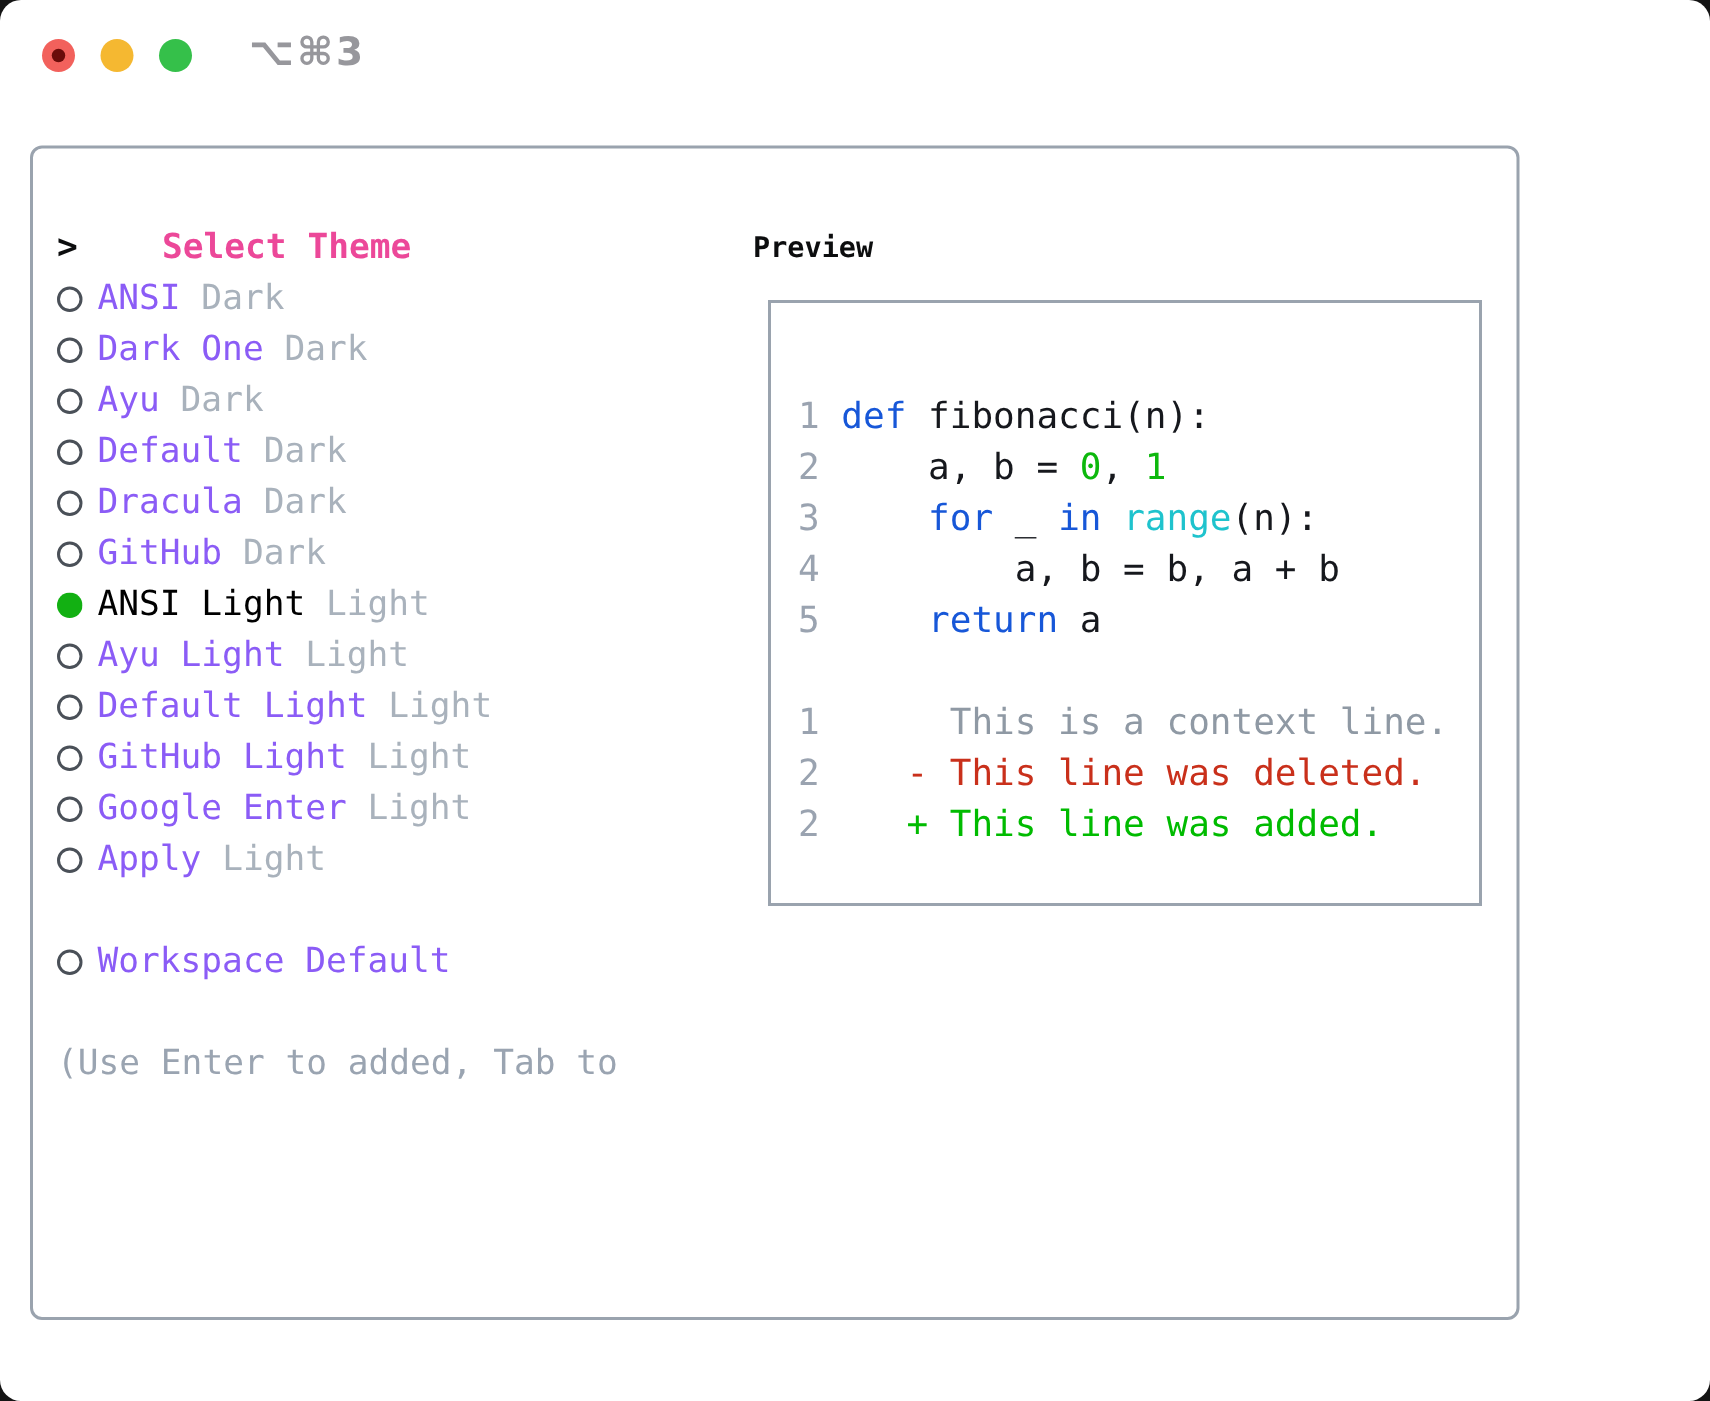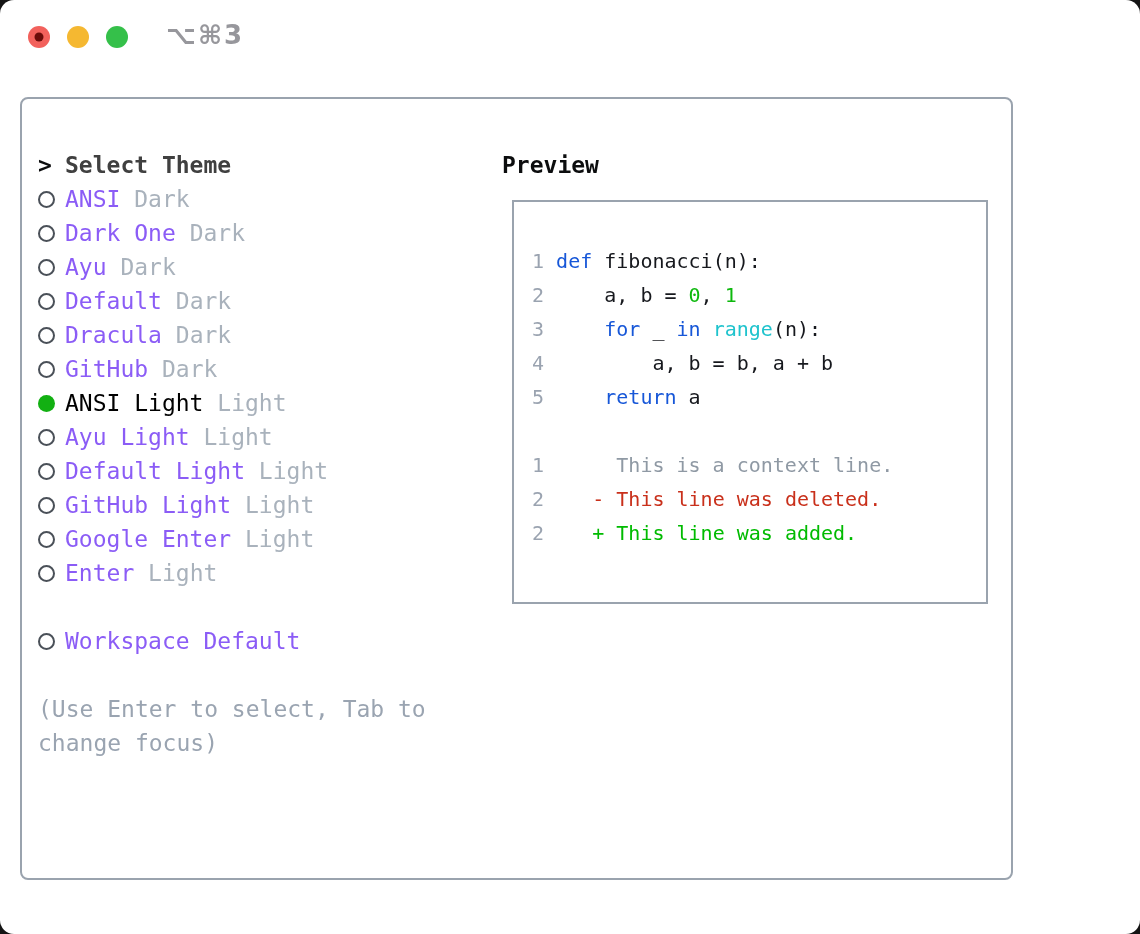--- a/index.html
+++ b/index.html
@@ -33,35 +33,35 @@
   }
   
   .list{position:absolute;left:16px;top:49px;font-size:23px;}
   .row{display:flex;height:34px;align-items:center;white-space:pre;}
   .marker{width:27px;flex:0 0 27px;display:flex;align-items:center;}
   .cursor{font-weight:bold;color:#0c0d0e;}
   .circle{width:13px;height:13px;border:2px solid #4a5058;border-radius:50%;box-sizing:content-box;}
   .circle.filled{border-color:transparent;}
   .item-label{color:#8b5cf6;}
   .badge{color:#a9b2bc;}
-  .hdr{font-weight:bold;color:#404040;}
+  .hdr{font-weight:bold;color:#ec4899;margin-left:43px;}
   .help-row{height:34px;display:flex;align-items:center;color:#9aa4b1;white-space:pre;}
   
   .preview-header{
     position:absolute;left:480px;top:49px;height:34px;
     display:flex;align-items:center;
-    font-size:23px;font-weight:bold;color:#0c0d0e;
+    font-size:19px;font-weight:bold;color:#0c0d0e;
   }
   .pbox{
     position:absolute;left:490px;top:101px;width:476px;height:404px;
     border:2px solid #9aa3ae;box-sizing:border-box;
   }
   .code{
-    padding:42px 0 0 18px;
-    font-size:20px;line-height:34px;white-space:pre;color:#16181d;
+    padding:58px 0 0 18px;
+    font-size:24px;line-height:34px;white-space:pre;color:#16181d;
   }
   .code .line{height:34px;}
 </style>
 </head>
 <body>
 
 <div class="window">
 
   <div class="lights">
       <div class="light" style="background: rgb(242, 97, 92);">
@@ -85,30 +85,29 @@
           <div class="row"><span class="marker"><span class="circle"></span></span><span class="item-label">Dark One</span><span class="badge"> Dark</span></div>
           <div class="row"><span class="marker"><span class="circle"></span></span><span class="item-label">Ayu</span><span class="badge"> Dark</span></div>
           <div class="row"><span class="marker"><span class="circle"></span></span><span class="item-label">Default</span><span class="badge"> Dark</span></div>
           <div class="row"><span class="marker"><span class="circle"></span></span><span class="item-label">Dracula</span><span class="badge"> Dark</span></div>
           <div class="row"><span class="marker"><span class="circle"></span></span><span class="item-label">GitHub</span><span class="badge"> Dark</span></div>
           <div class="row"><span class="marker"><span class="circle filled" style="background: rgb(18, 176, 18);"></span></span><span class="item-label" style="color: #000000;">ANSI Light</span><span class="badge"> Light</span></div>
           <div class="row"><span class="marker"><span class="circle"></span></span><span class="item-label">Ayu Light</span><span class="badge"> Light</span></div>
           <div class="row"><span class="marker"><span class="circle"></span></span><span class="item-label">Default Light</span><span class="badge"> Light</span></div>
           <div class="row"><span class="marker"><span class="circle"></span></span><span class="item-label">GitHub Light</span><span class="badge"> Light</span></div>
           <div class="row"><span class="marker"><span class="circle"></span></span><span class="item-label">Google Enter</span><span class="badge"> Light</span></div>
-          <div class="row"><span class="marker"><span class="circle"></span></span><span class="item-label">Enter</span><span class="badge"> Light</span></div>
+          <div class="row"><span class="marker"><span class="circle"></span></span><span class="item-label">Apply</span><span class="badge"> Light</span></div>
         </div>
       <div class="row"></div>
       <div id="apply-items">
           <div class="row"><span class="marker"><span class="circle"></span></span><span class="item-label">Workspace Default</span></div>
         </div>
       <div class="row"></div>
       <div id="help-lines">
-          <div class="help-row">(Use Enter to select, Tab to</div>
-          <div class="help-row">change focus)</div>
+          <div class="help-row">(Use Enter to added, Tab to</div>
         </div>
     </div>
 
     <div class="preview-header">Preview</div>
 
     <div class="pbox">
       <div class="code" id="code-lines"><div class="line"><span style="color: rgb(154, 163, 176);">1</span><span style="color: rgb(22, 24, 29);"> </span><span style="color: rgb(23, 87, 216);">def</span><span style="color: rgb(22, 24, 29);"> fibonacci(n):</span></div><div class="line"><span style="color: rgb(154, 163, 176);">2</span><span style="color: rgb(22, 24, 29);">     a, b = </span><span style="color: rgb(13, 184, 13);">0</span><span style="color: rgb(22, 24, 29);">, </span><span style="color: rgb(13, 184, 13);">1</span></div><div class="line"><span style="color: rgb(154, 163, 176);">3</span><span style="color: rgb(22, 24, 29);">     </span><span style="color: rgb(23, 87, 216);">for</span><span style="color: rgb(22, 24, 29);"> _ </span><span style="color: rgb(23, 87, 216);">in</span><span style="color: rgb(22, 24, 29);"> </span><span style="color: rgb(31, 195, 205);">range</span><span style="color: rgb(22, 24, 29);">(n):</span></div><div class="line"><span style="color: rgb(154, 163, 176);">4</span><span style="color: rgb(22, 24, 29);">         a, b = b, a + b</span></div><div class="line"><span style="color: rgb(154, 163, 176);">5</span><span style="color: rgb(22, 24, 29);">     </span><span style="color: rgb(23, 87, 216);">return</span><span style="color: rgb(22, 24, 29);"> a</span></div><div class="line"><span style="color: rgb(154, 163, 176);"></span></div><div class="line"><span style="color: rgb(154, 163, 176);">1</span><span style="color: rgb(143, 153, 164);">      This is a context line.</span></div><div class="line"><span style="color: rgb(154, 163, 176);">2</span><span style="color: rgb(22, 24, 29);">    </span><span style="color: rgb(201, 48, 27);">- This line was deleted.</span></div><div class="line"><span style="color: rgb(154, 163, 176);">2</span><span style="color: rgb(22, 24, 29);">    </span><span style="color: rgb(0, 187, 0);">+ This line was added.</span></div></div>
     </div>
 
   </div>

